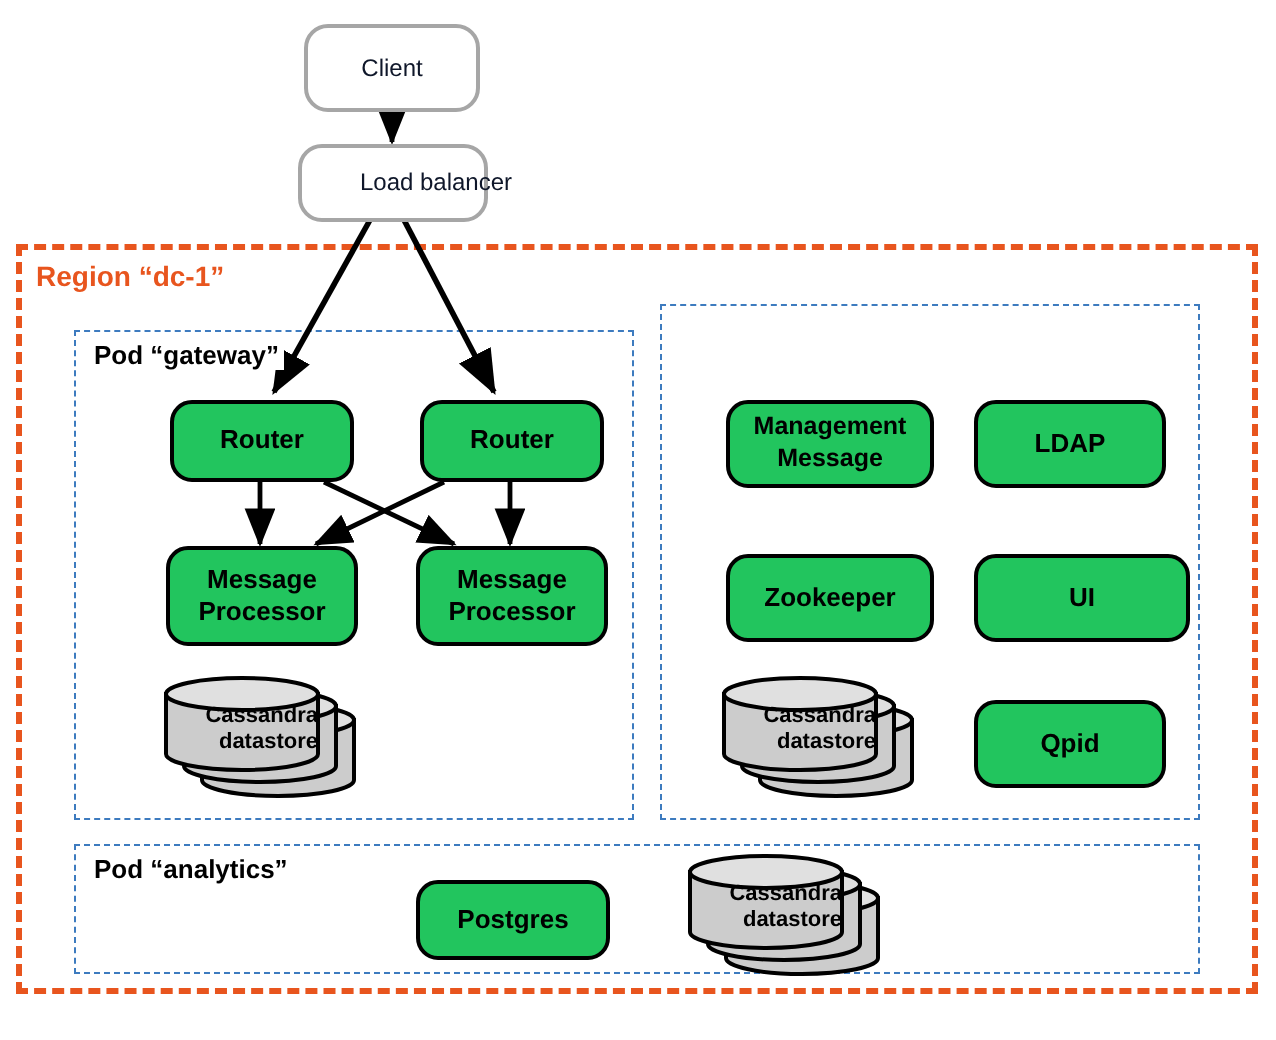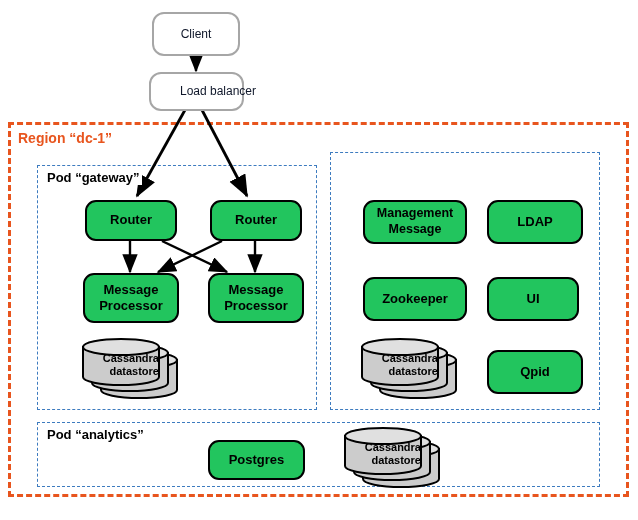--- a/index.html
+++ b/index.html
@@ -202,21 +202,21 @@
   </div>
 
   <div class="node" style="left:487px; top:200px; width:96px; height:44px;">
     <span class="line">LDAP</span>
   </div>
 
   <div class="node" style="left:363px; top:277px; width:104px; height:44px;">
     <span class="line">Zookeeper</span>
   </div>
 
-  <div class="node" style="left:487px; top:277px; width:92px; height:44px;">
+  <div class="node" style="left:487px; top:277px; width:108px; height:44px;">
     <span class="line">UI</span>
   </div>
 
   <div class="node" style="left:487px; top:350px; width:96px; height:44px;">
     <span class="line">Qpid</span>
   </div>
 
   <div class="cyl-stack" style="left:358px; top:338px; width:120px; height:62px;">
     <svg width="120" height="62" viewBox="0 0 120 62">
       <g>

